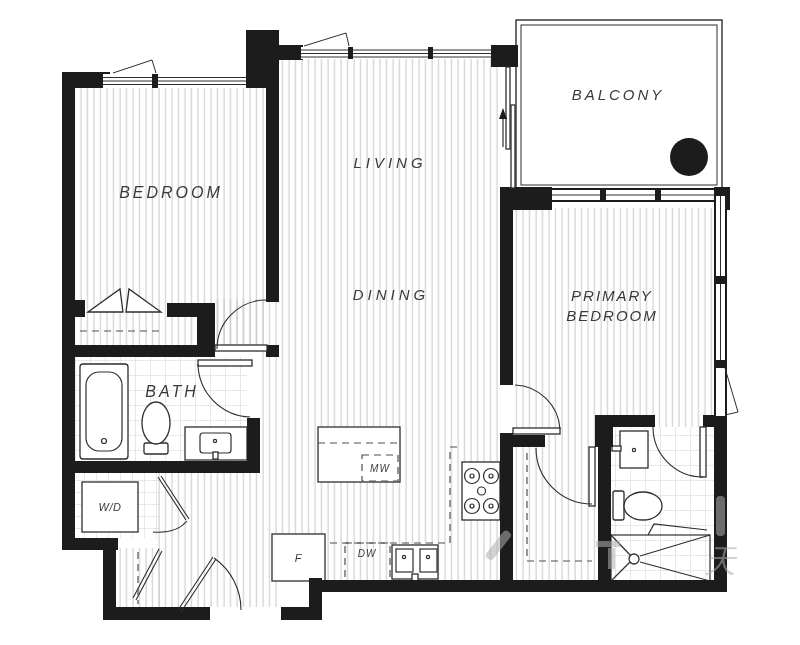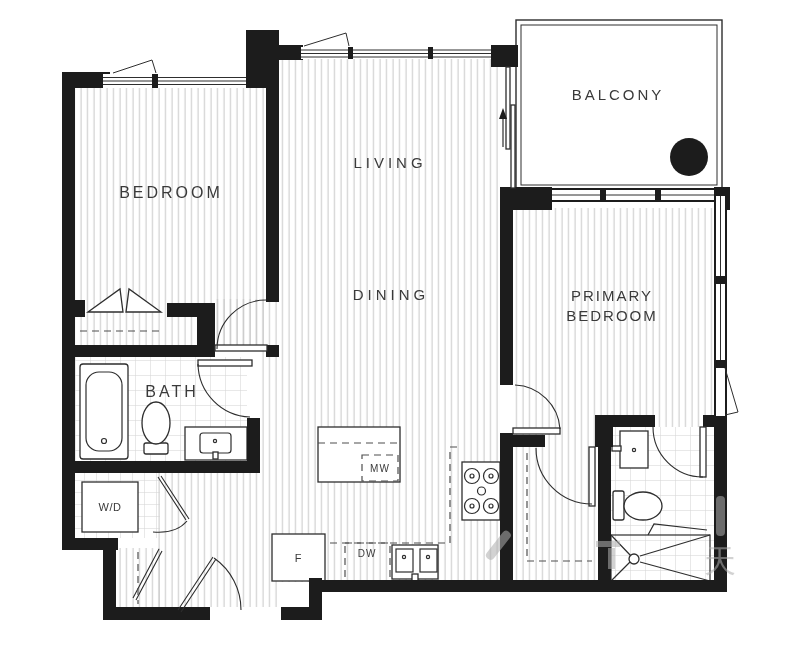--- a/index.html
+++ b/index.html
@@ -1,16 +1,16 @@
 <!DOCTYPE html>
 <html style="--wall: #1c1c1c; --floor_hatch: #c6c6c6; --tile: #d2d2d2; --line: #2e2e2e; --dash: #4f4f4f; --label: #3a3a3a; --watermark: #aeaeae;"><head>
 <meta charset="utf-8">
 <style>
   html,body{margin:0;padding:0;background:#ffffff;}
-  .stage{width:800px;height:645px;position:relative;background:#fff;overflow:hidden;}
+  .stage{width:800px;height:645px;position:relative;background:#fff;overflow:hidden;font-style:italic;}
   svg{display:block;}
   .wall{fill:var(--wall,#1c1c1c);}
   .win{fill:#ffffff;}
   .winline{stroke:var(--line,#2e2e2e);stroke-width:1;fill:none;}
   .fx{fill:#ffffff;stroke:var(--line,#2e2e2e);stroke-width:1.3;}
   .fxl{fill:none;stroke:var(--line,#2e2e2e);stroke-width:1.2;}
   .arc{fill:none;stroke:var(--line,#2e2e2e);stroke-width:1.1;}
   .dash{fill:none;stroke:var(--dash,#555);stroke-width:1.2;stroke-dasharray:7 5;}
   .hl{stroke:var(--floor_hatch,#c6c6c6);stroke-width:1;}
   .tl{stroke:var(--tile,#cfcfcf);stroke-width:1;fill:none;}

